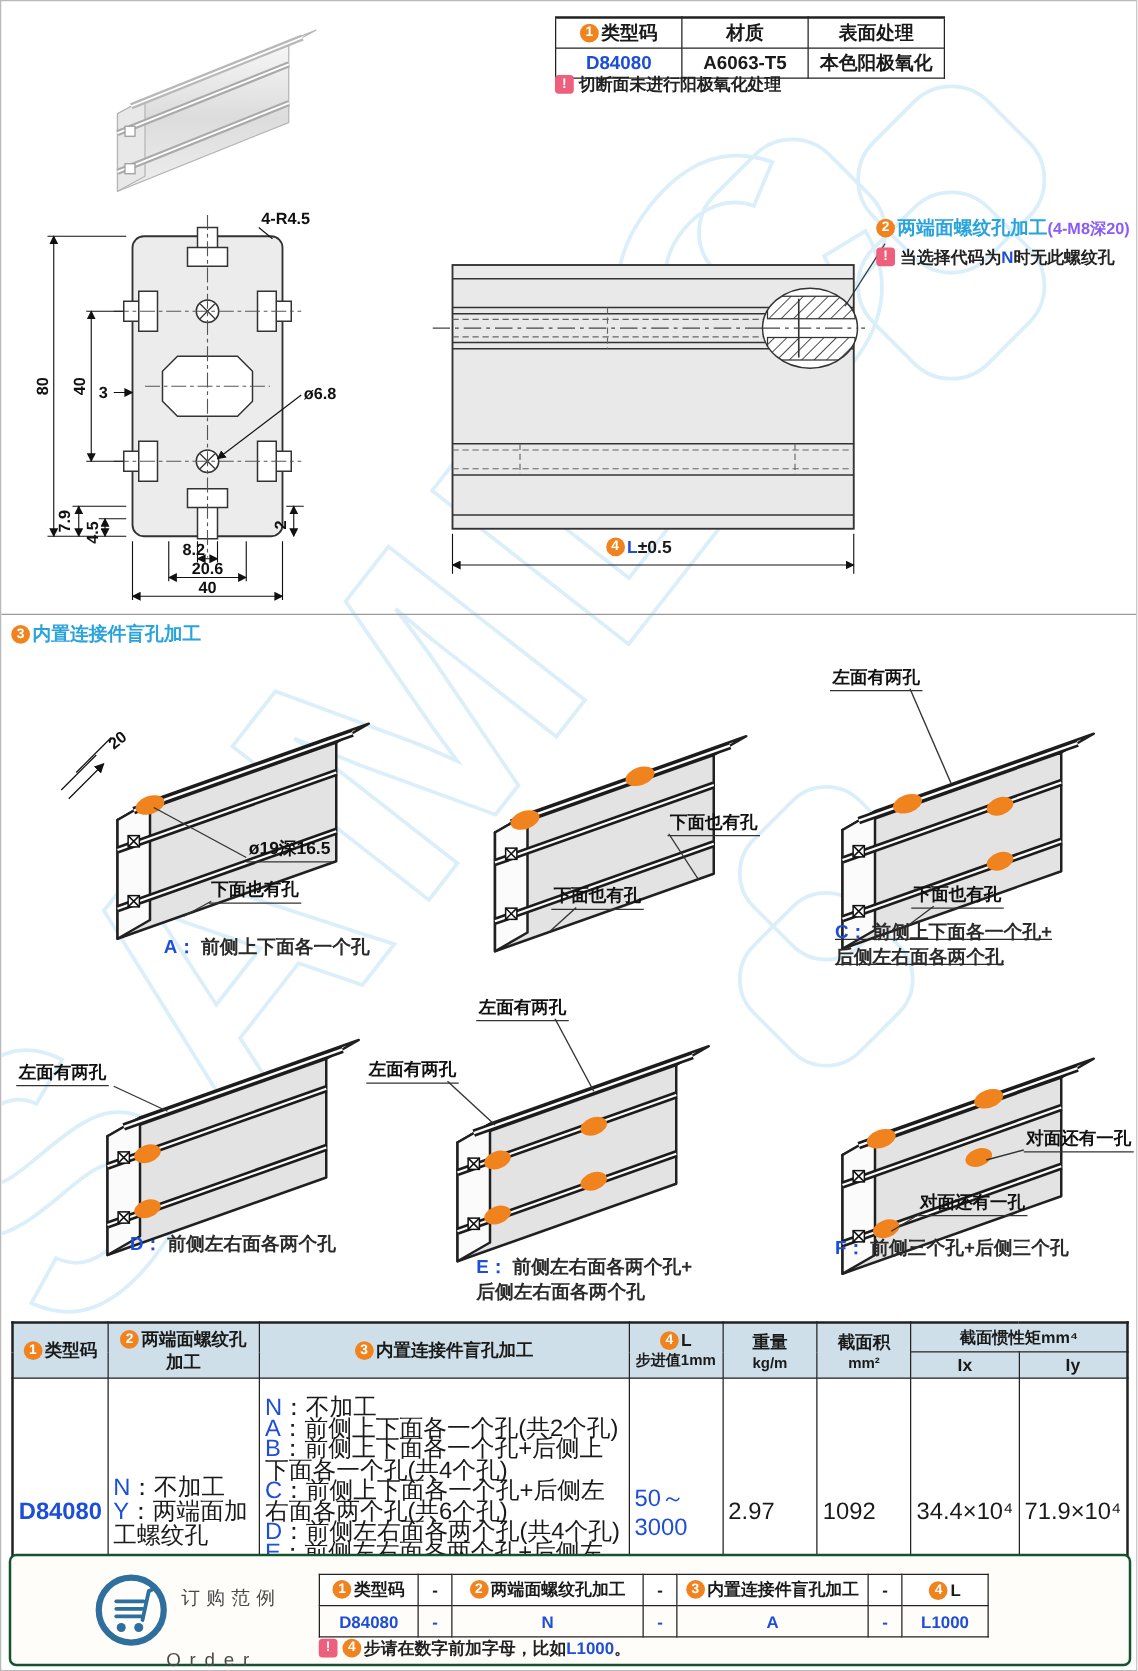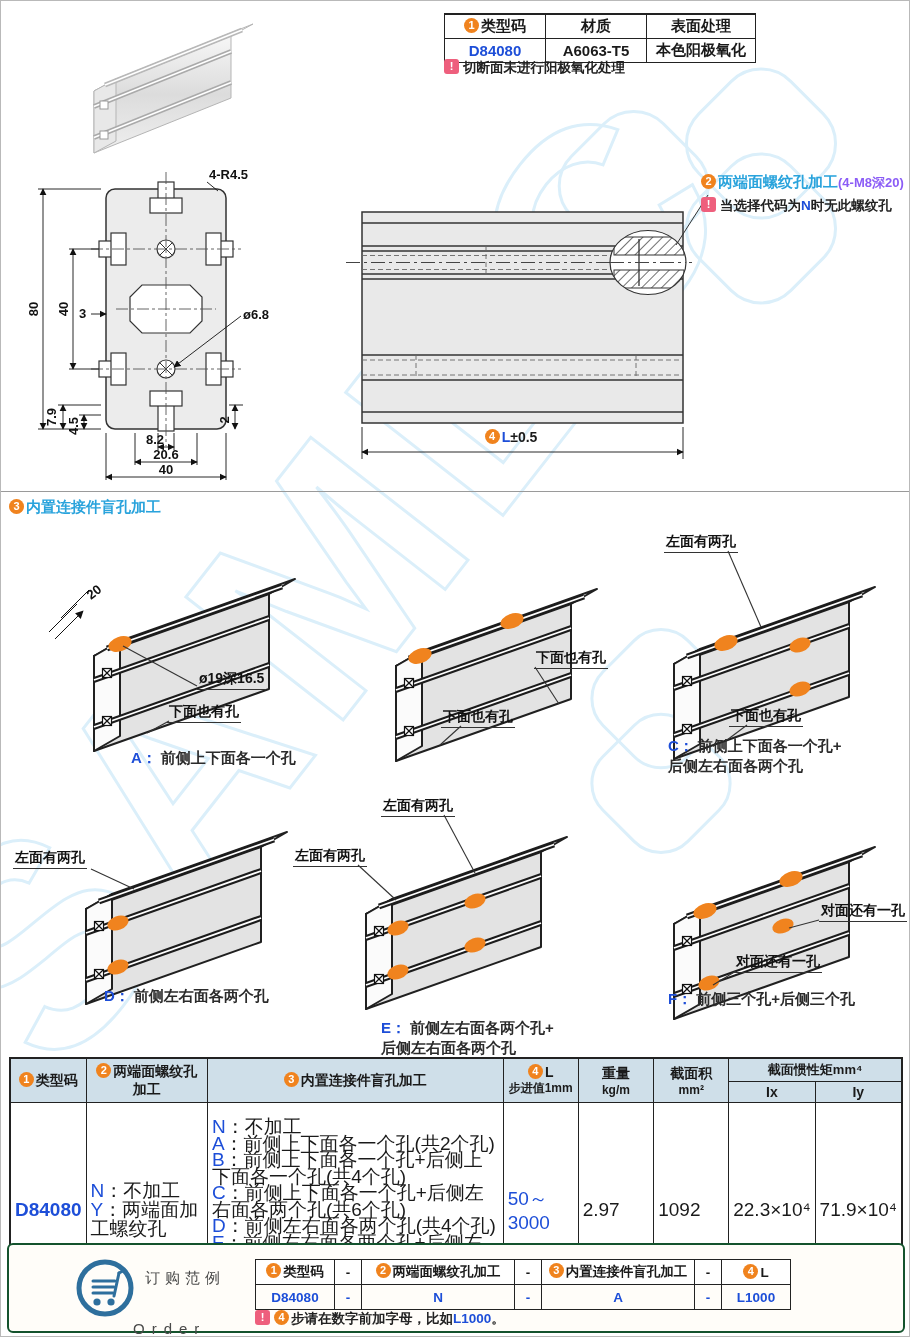--- a/index.html
+++ b/index.html
@@ -293,21 +293,21 @@
     <svg width="292" height="275" viewBox="0 0 292 275">
       <use href="#bar" transform="translate(-5,50)"></use>
       <ellipse cx="107" cy="124" rx="12" ry="7.2" fill="#f0831e" transform="rotate(-19.5 107 124)"></ellipse>
       <ellipse cx="181" cy="126" rx="11" ry="7" fill="#f0831e" transform="rotate(-19.5 181 126)"></ellipse>
       <ellipse cx="181" cy="170" rx="11" ry="7" fill="#f0831e" transform="rotate(-19.5 181 170)"></ellipse>
       <line x1="109" y1="32" x2="142" y2="108" stroke="#333" stroke-width="1.1"></line>
       <line x1="108" y1="221" x2="128" y2="206" stroke="#333" stroke-width="1.1"></line>
     </svg>
     <div class="lbl" style="left:45px;top:14px;">左面有两孔</div>
     <div class="lbl" style="left:110px;top:188px;">下面也有孔</div>
-    <div class="cap" style="left:49px;top:217px;"><span class="blue">C：</span><span>前侧上下面各一个孔+
+    <div class="cap" style="left:49px;top:217px;text-decoration:underline;"><span class="blue">C：</span><span>前侧上下面各一个孔+
 后侧左右面各两个孔</span></div>
   </div>
 
   <div class="abs" style="left:0px;top:788px;width:330px;height:245px;z-index:1;">
     <svg width="330" height="245" viewBox="0 0 330 245">
       <use href="#bar" transform="translate(25,25)"></use>
       <ellipse cx="117" cy="134" rx="11" ry="7" fill="#f0831e" transform="rotate(-19.5 117 134)"></ellipse>
       <ellipse cx="117" cy="178" rx="11" ry="7" fill="#f0831e" transform="rotate(-19.5 117 178)"></ellipse>
       <line x1="90" y1="80" x2="133" y2="100" stroke="#333" stroke-width="1.1"></line>
     </svg>
@@ -320,21 +320,21 @@
       <use href="#bar" transform="translate(20,40)"></use>
       <ellipse cx="112" cy="149" rx="11" ry="7" fill="#f0831e" transform="rotate(-19.5 112 149)"></ellipse>
       <ellipse cx="112" cy="193" rx="11" ry="7" fill="#f0831e" transform="rotate(-19.5 112 193)"></ellipse>
       <ellipse cx="189" cy="122" rx="11" ry="7" fill="#f0831e" transform="rotate(-19.5 189 122)"></ellipse>
       <ellipse cx="189" cy="166" rx="11" ry="7" fill="#f0831e" transform="rotate(-19.5 189 166)"></ellipse>
       <line x1="158" y1="36" x2="189" y2="94" stroke="#333" stroke-width="1.1"></line>
       <line x1="72" y1="86" x2="110" y2="121" stroke="#333" stroke-width="1.1"></line>
     </svg>
     <div class="lbl" style="left:95px;top:18px;">左面有两孔</div>
     <div class="lbl" style="left:7px;top:68px;">左面有两孔</div>
-    <div class="cap" style="left:95px;top:225px;margin-top:14px;"><span class="blue">E：</span><span>前侧左右面各两个孔+
+    <div class="cap" style="left:95px;top:225px;"><span class="blue">E：</span><span>前侧左右面各两个孔+
 后侧左右面各两个孔</span></div>
   </div>
 
   <div class="abs" style="left:618px;top:788px;width:292px;height:262px;z-index:1;">
     <svg width="292" height="262" viewBox="0 0 292 262">
       <use href="#bar" transform="translate(-5,40)"></use>
       <ellipse cx="86" cy="122" rx="12" ry="7.2" fill="#f0831e" transform="rotate(-19.5 86 122)"></ellipse>
       <ellipse cx="172" cy="90" rx="12" ry="7.2" fill="#f0831e" transform="rotate(-19.5 172 90)"></ellipse>
       <ellipse cx="164" cy="137" rx="11" ry="7" fill="#f0831e" transform="rotate(-19.5 164 137)"></ellipse>
       <ellipse cx="90" cy="194" rx="11" ry="7" fill="#f0831e" transform="rotate(-19.5 90 194)"></ellipse>
@@ -382,21 +382,21 @@
         <div class="opt-line"><span class="blue">A</span><span>：前侧上下面各一个孔(共2个孔)</span></div>
         <div class="opt-line"><span class="blue">B</span><span>：前侧上下面各一个孔+后侧上下面各一个孔(共4个孔)</span></div>
         <div class="opt-line"><span class="blue">C</span><span>：前侧上下面各一个孔+后侧左右面各两个孔(共6个孔)</span></div>
         <div class="opt-line"><span class="blue">D</span><span>：前侧左右面各两个孔(共4个孔)</span></div>
         <div class="opt-line"><span class="blue">E</span><span>：前侧左右面各两个孔+后侧左右面各两个孔(共8个孔)</span></div>
         <div class="opt-line"><span class="blue">F</span><span>：前侧三个孔+后侧三个孔(共6个孔)</span></div>
       </td>
       <td class="blue">50～3000</td>
       <td>2.97</td>
       <td>1092</td>
-      <td>22.3×10⁴</td>
+      <td>34.4×10⁴</td>
       <td>71.9×10⁴</td>
     </tr>
   </tbody>
     </table>
 
   <div class="abs order-box" style="left:6px;top:1242px;width:894px;height:86px;z-index:2;">
     <svg class="abs" style="left:64px;top:11px;" width="64" height="64" viewBox="0 0 64 64">
       <circle cx="32" cy="32" r="26" fill="none" stroke="#2e6f9d" stroke-width="5"></circle>
       <g stroke="#2e6f9d" stroke-width="3" stroke-linecap="round" fill="none">
         <line x1="20" y1="25" x2="42" y2="25"></line>

